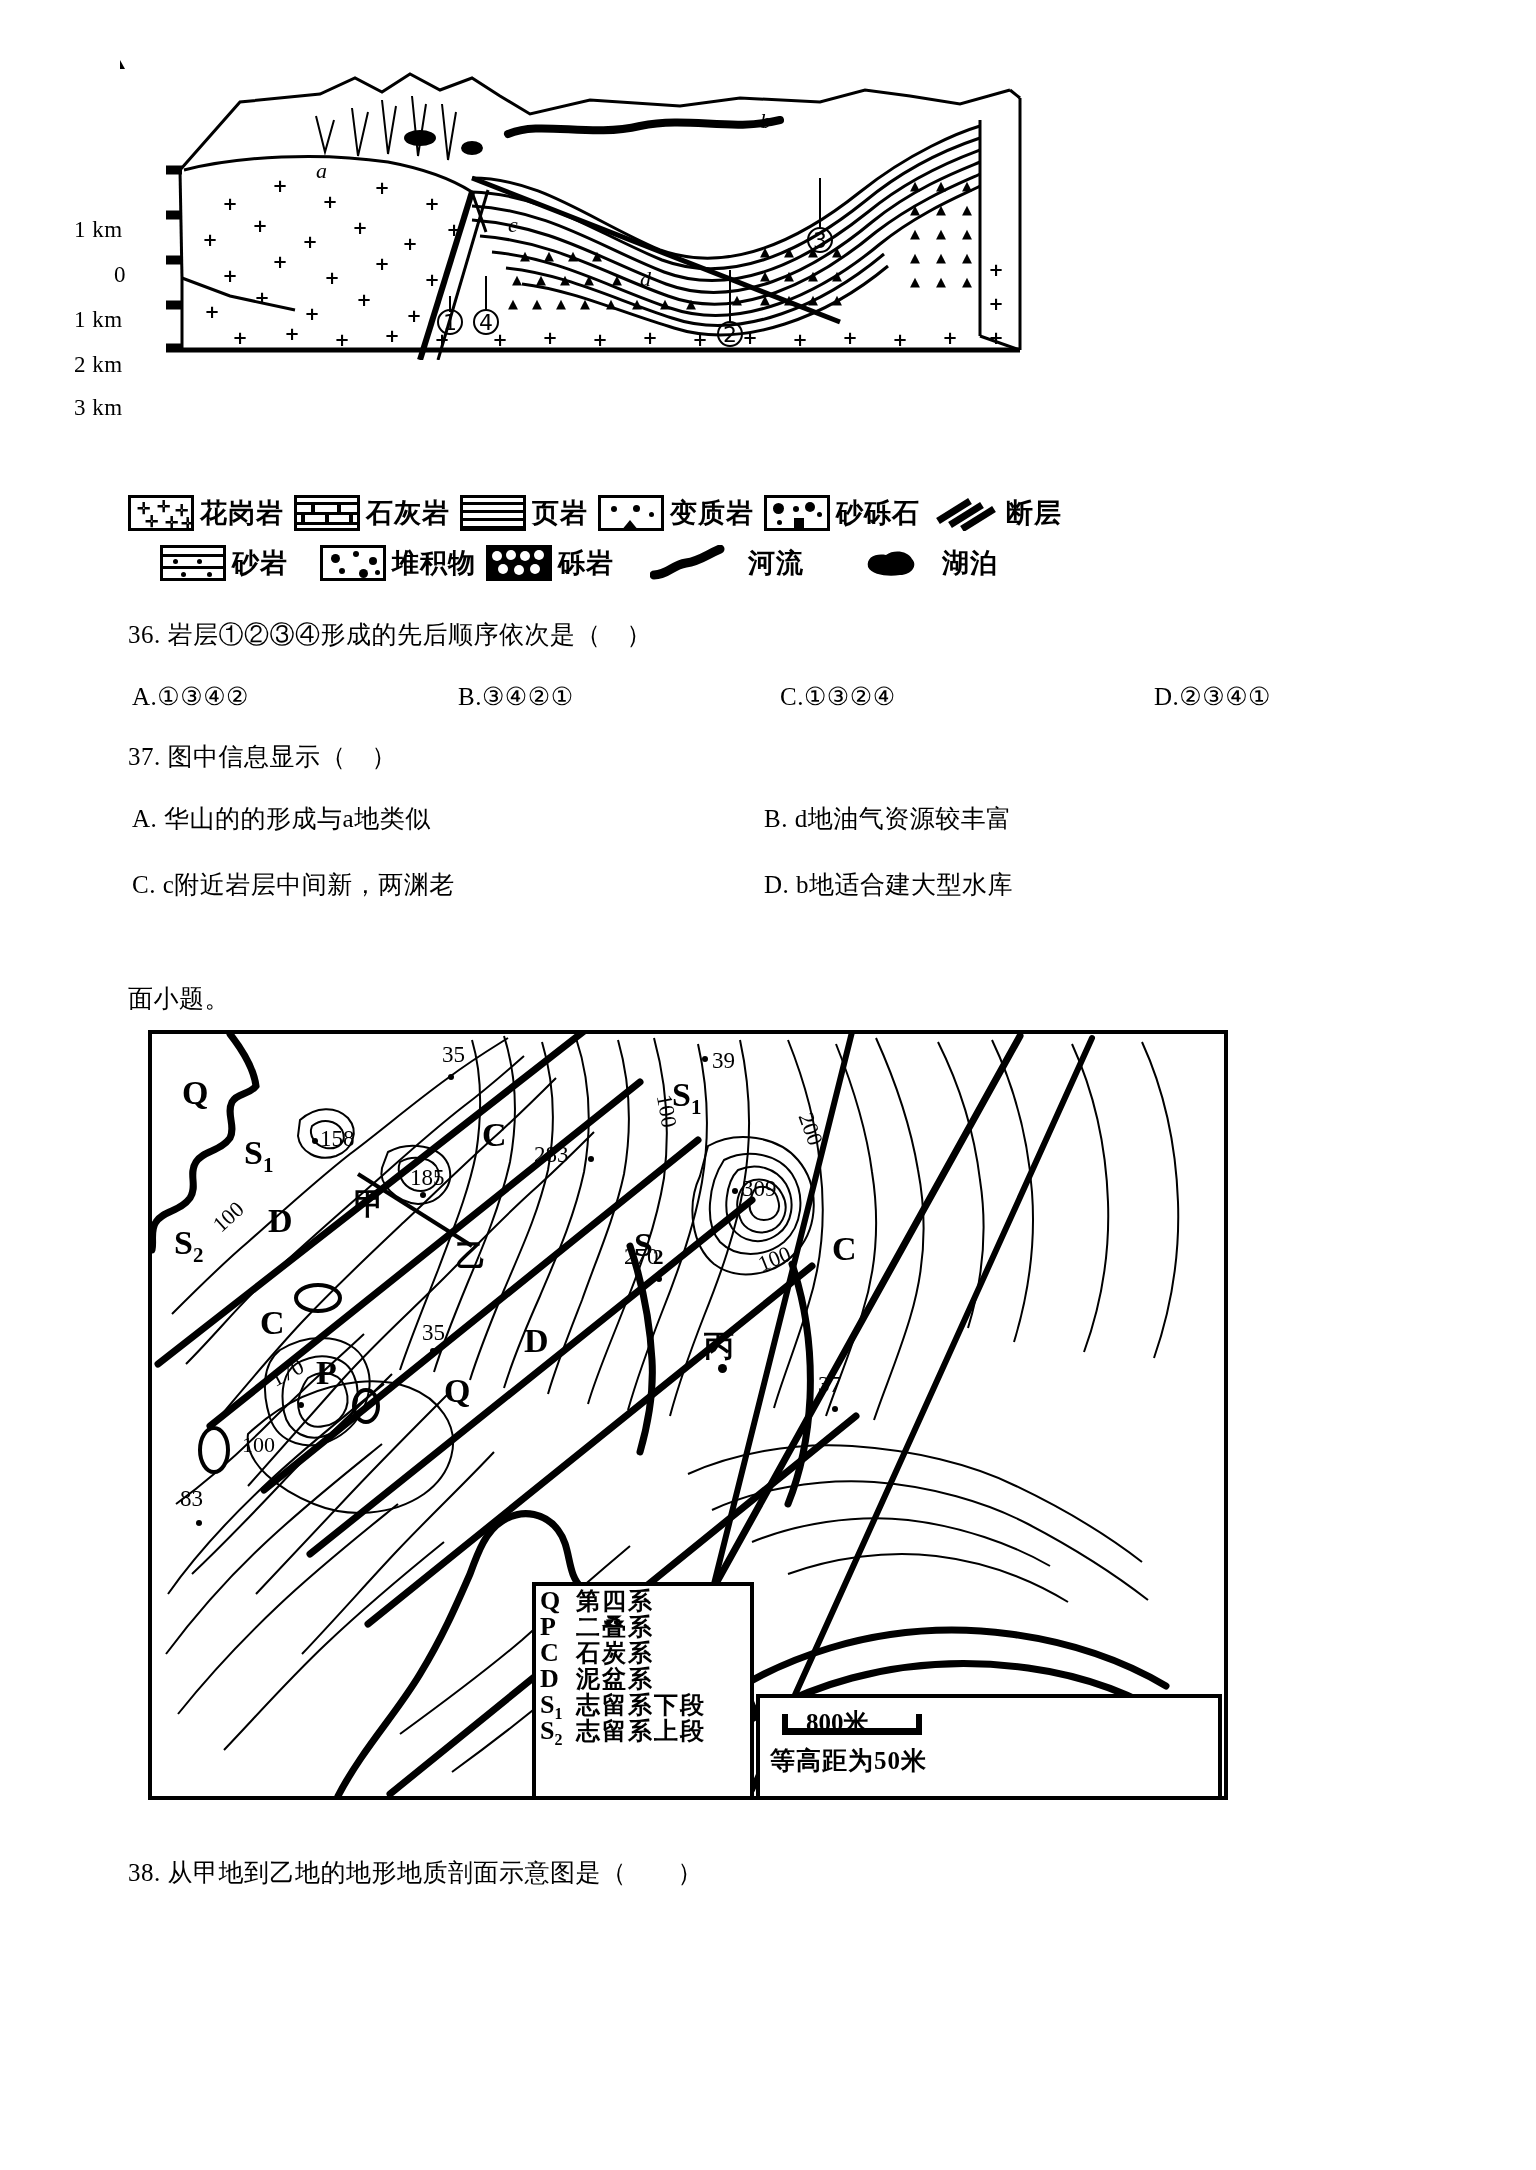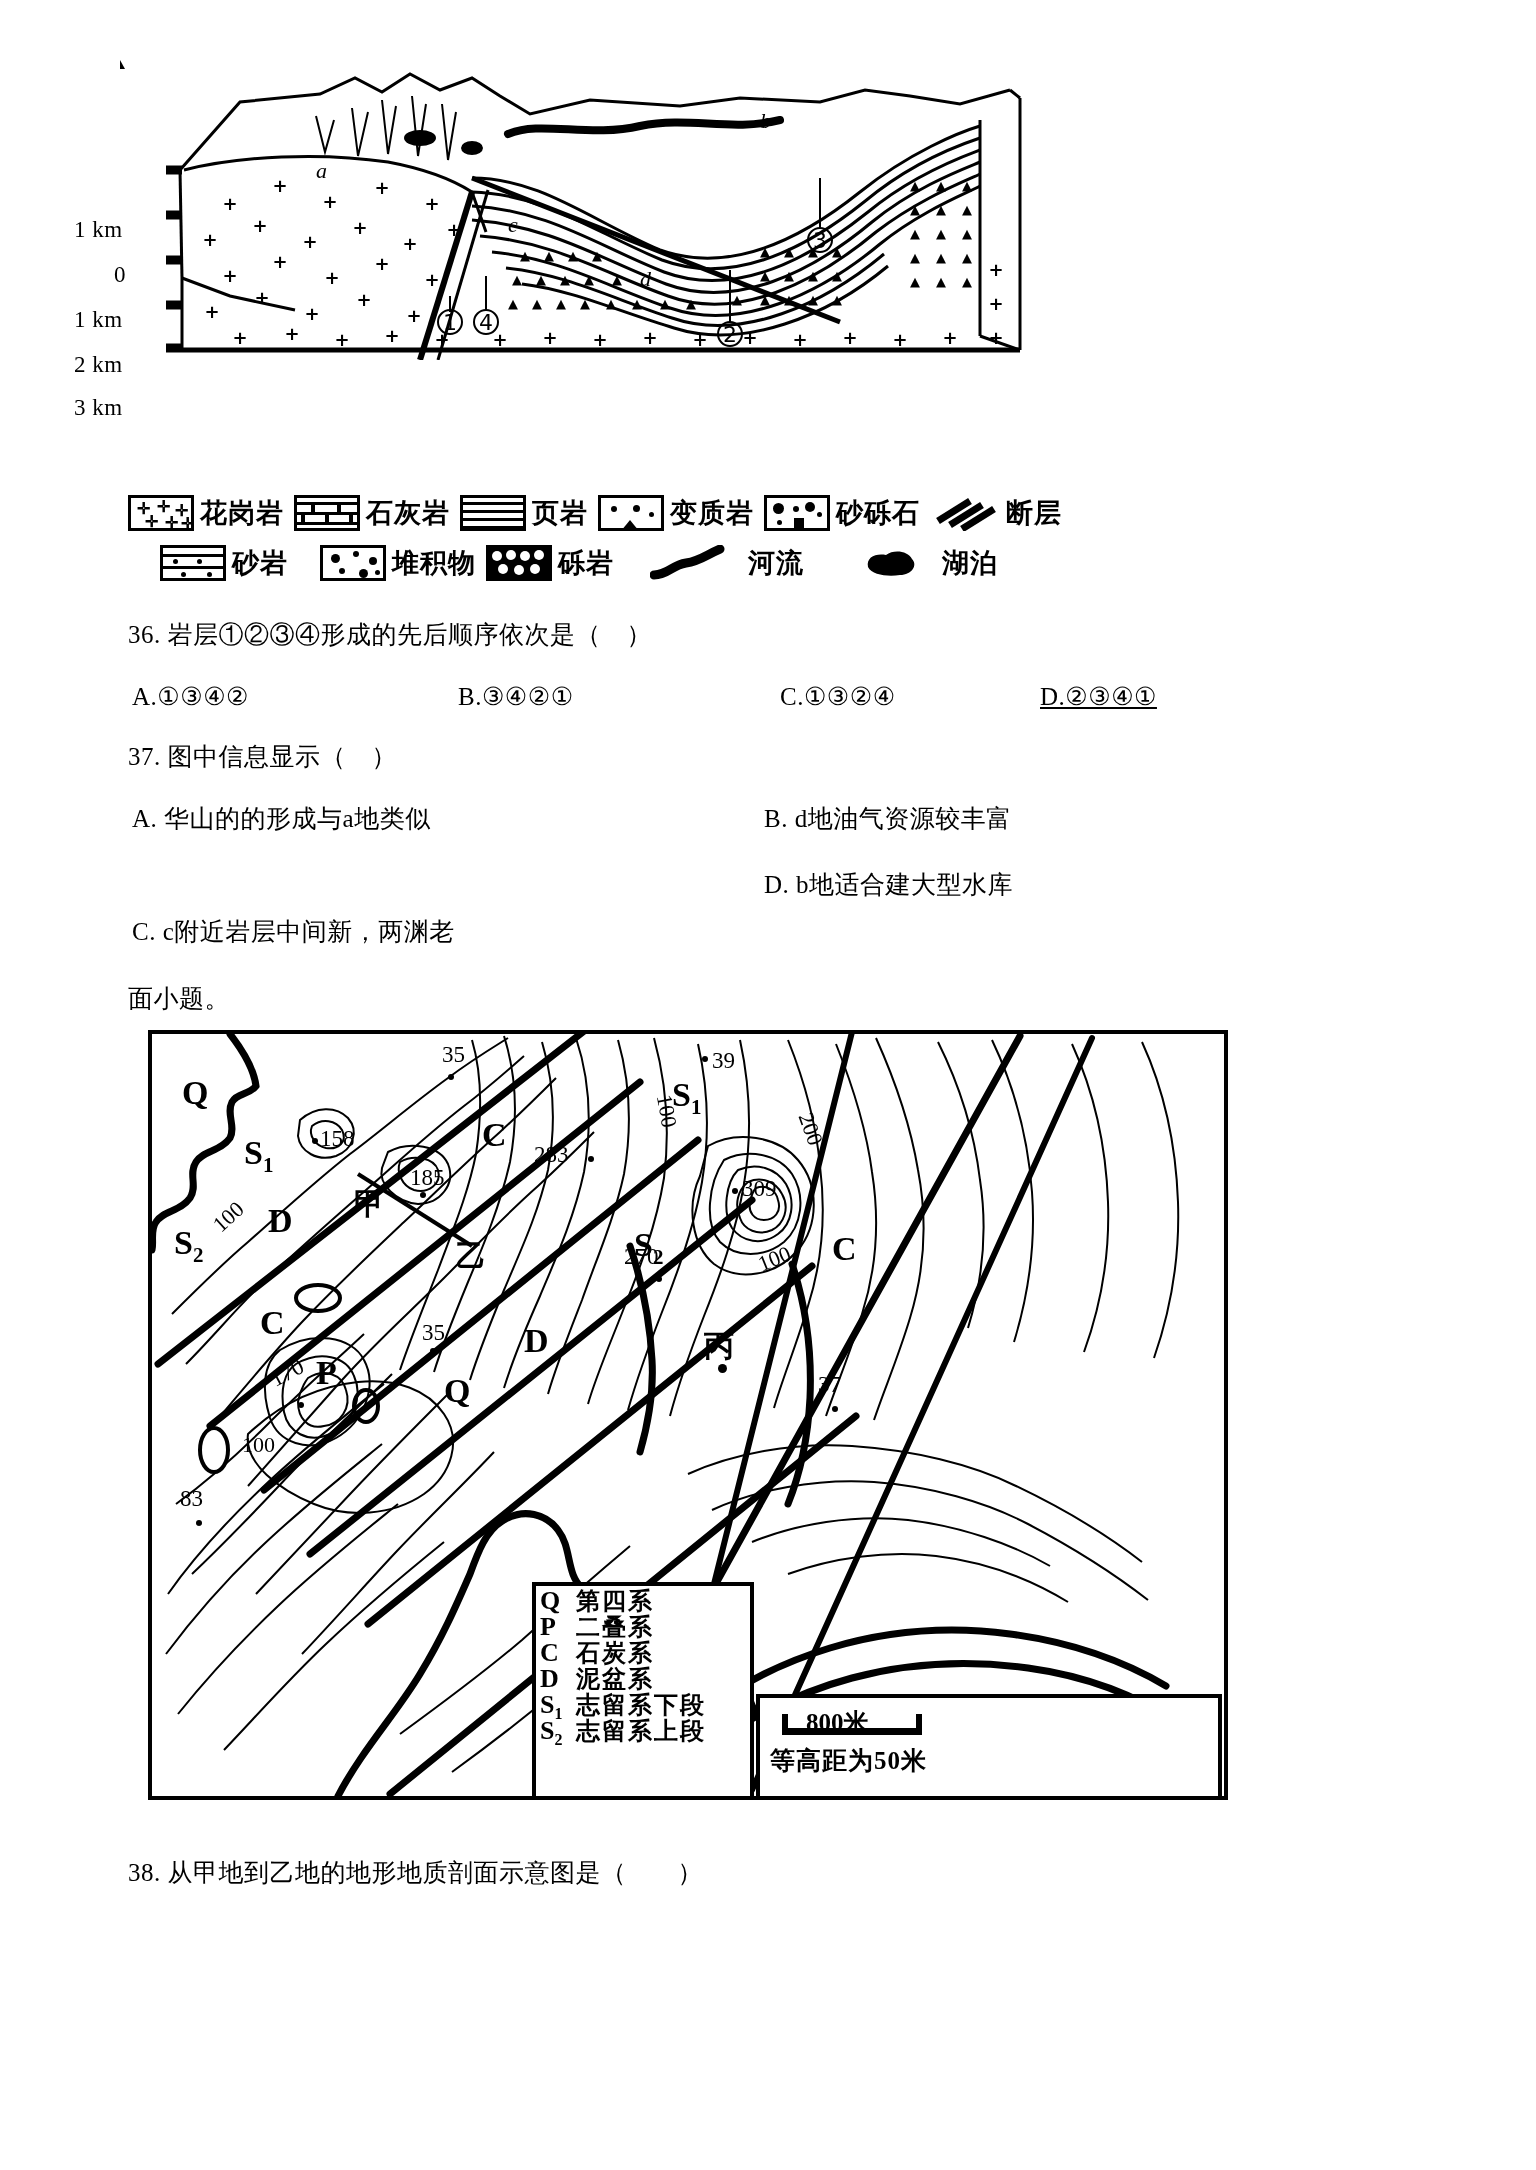--- a/index.html
+++ b/index.html
@@ -384,26 +384,26 @@
         </div>
         <div class="leg-txt" style="margin-left:14px;">湖泊</div>
       </div>
     </div>
   </div>
 
   <div class="q-line" style="left:128px;top:618px;">36. 岩层①②③④形成的先后顺序依次是（　）</div>
   <div class="opt" style="left:132px;top:682px;">A.①③④②</div>
   <div class="opt" style="left:458px;top:682px;">B.③④②①</div>
   <div class="opt" style="left:780px;top:682px;">C.①③②④</div>
-  <div class="opt" style="left:1040px;top:682px;text-decoration:underline;">D.②③④①</div>
+  <div class="opt" style="left:1154px;top:682px;">D.②③④①</div>
 
   <div class="q-line" style="left:128px;top:740px;">37. 图中信息显示（　）</div>
   <div class="opt" style="left:132px;top:802px;">A. 华山的的形成与a地类似</div>
   <div class="opt" style="left:764px;top:802px;">B. d地油气资源较丰富</div>
-  <div class="opt" style="left:132px;top:915px;">C. c附近岩层中间新，两渊老</div>
+  <div class="opt" style="left:132px;top:868px;">C. c附近岩层中间新，两渊老</div>
   <div class="opt" style="left:764px;top:868px;">D. b地适合建大型水库</div>
 
   <div class="para" style="left:128px;top:982px;">面小题。</div>
 
   <div id="geo-map">
 
     <svg width="1072" height="762" viewBox="0 0 1072 762">
 
       <g fill="none" stroke="#000" stroke-width="2">
 

